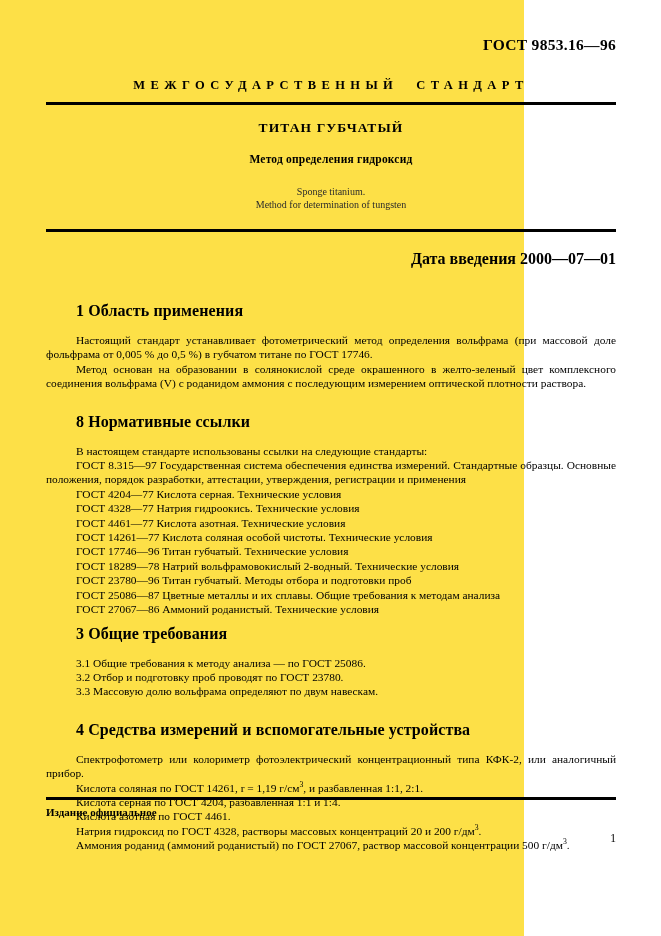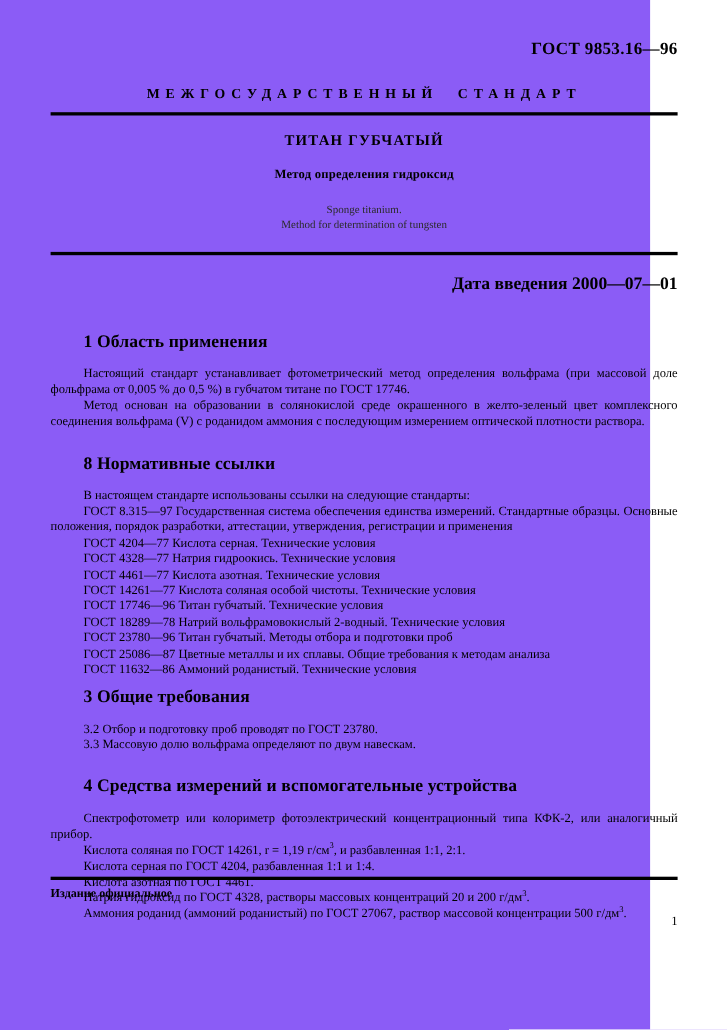--- a/index.html
+++ b/index.html
@@ -11,25 +11,25 @@
   body {
     width: 661px;
     height: 936px;
     overflow: hidden;
     font-family: "Liberation Serif", "DejaVu Serif", serif;
     color: #000000;
     -webkit-font-smoothing: antialiased;
   }
   .page {
     position: relative;
-    width: 591px;
+    width: 524px;
     height: 936px;
     box-sizing: border-box;
     padding: 0;
-    background: #8b5cf6;
+    background: #fde047;
   }
   .content {
     position: absolute;
     left: 46px;
     top: 0;
     width: 570px;
   }
 
   
   .gost-number {
@@ -219,27 +219,28 @@
       <ul class="ref-list">
         <li>ГОСТ 8.315—97 Государственная система обеспечения единства измерений. Стандартные образцы. Основные положения, порядок разработки, аттестации, утверждения, регистрации и применения</li>
         <li>ГОСТ 4204—77  Кислота серная. Технические условия</li>
         <li>ГОСТ 4328—77  Натрия гидроокись. Технические условия</li>
         <li>ГОСТ 4461—77  Кислота азотная. Технические условия</li>
         <li>ГОСТ 14261—77  Кислота соляная особой чистоты. Технические условия</li>
         <li>ГОСТ 17746—96  Титан губчатый. Технические условия</li>
         <li>ГОСТ 18289—78  Натрий вольфрамовокислый 2-водный. Технические условия</li>
         <li>ГОСТ 23780—96  Титан губчатый. Методы отбора и подготовки проб</li>
         <li>ГОСТ 25086—87  Цветные металлы и их сплавы. Общие требования к методам анализа</li>
-        <li>ГОСТ 11632—86  Аммоний роданистый. Технические условия</li>
+        <li>ГОСТ 27067—86  Аммоний роданистый. Технические условия</li>
       </ul>
     </div>
 
     <div class="section sec3">
       <h2 class="section-title">3  Общие требования</h2>
       <ul class="sub-list" style="margin-top:13px">
+        <li>3.1  Общие требования к методу анализа — по ГОСТ 25086.</li>
         <li>3.2  Отбор и подготовку проб проводят по ГОСТ 23780.</li>
         <li>3.3  Массовую долю вольфрама определяют по двум навескам.</li>
       </ul>
     </div>
 
     <div class="section sec4">
       <h2 class="section-title">4  Средства измерений и вспомогательные устройства</h2>
       <p class="para indent first-in-section">Спектрофотометр или колориметр фотоэлектрический концентрационный типа КФК-2, или аналогичный прибор.</p>
 
       <ul class="plain-list">

